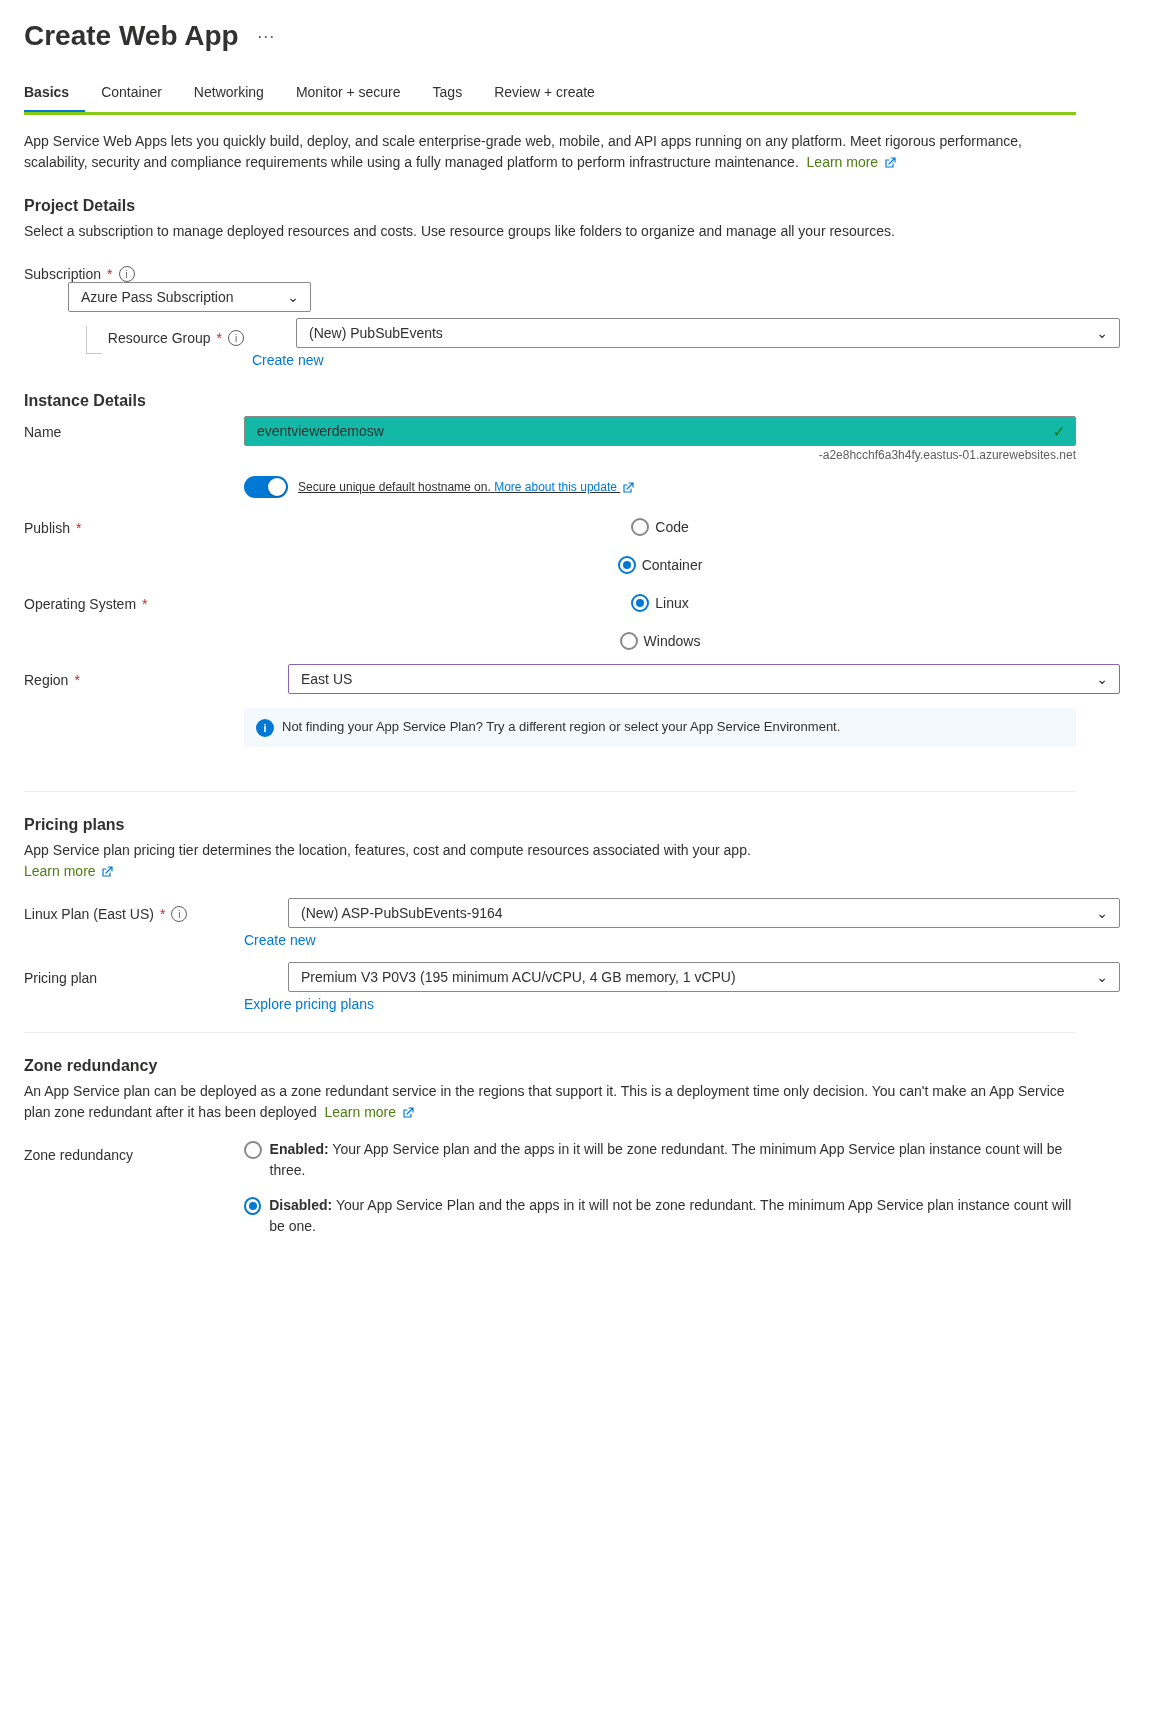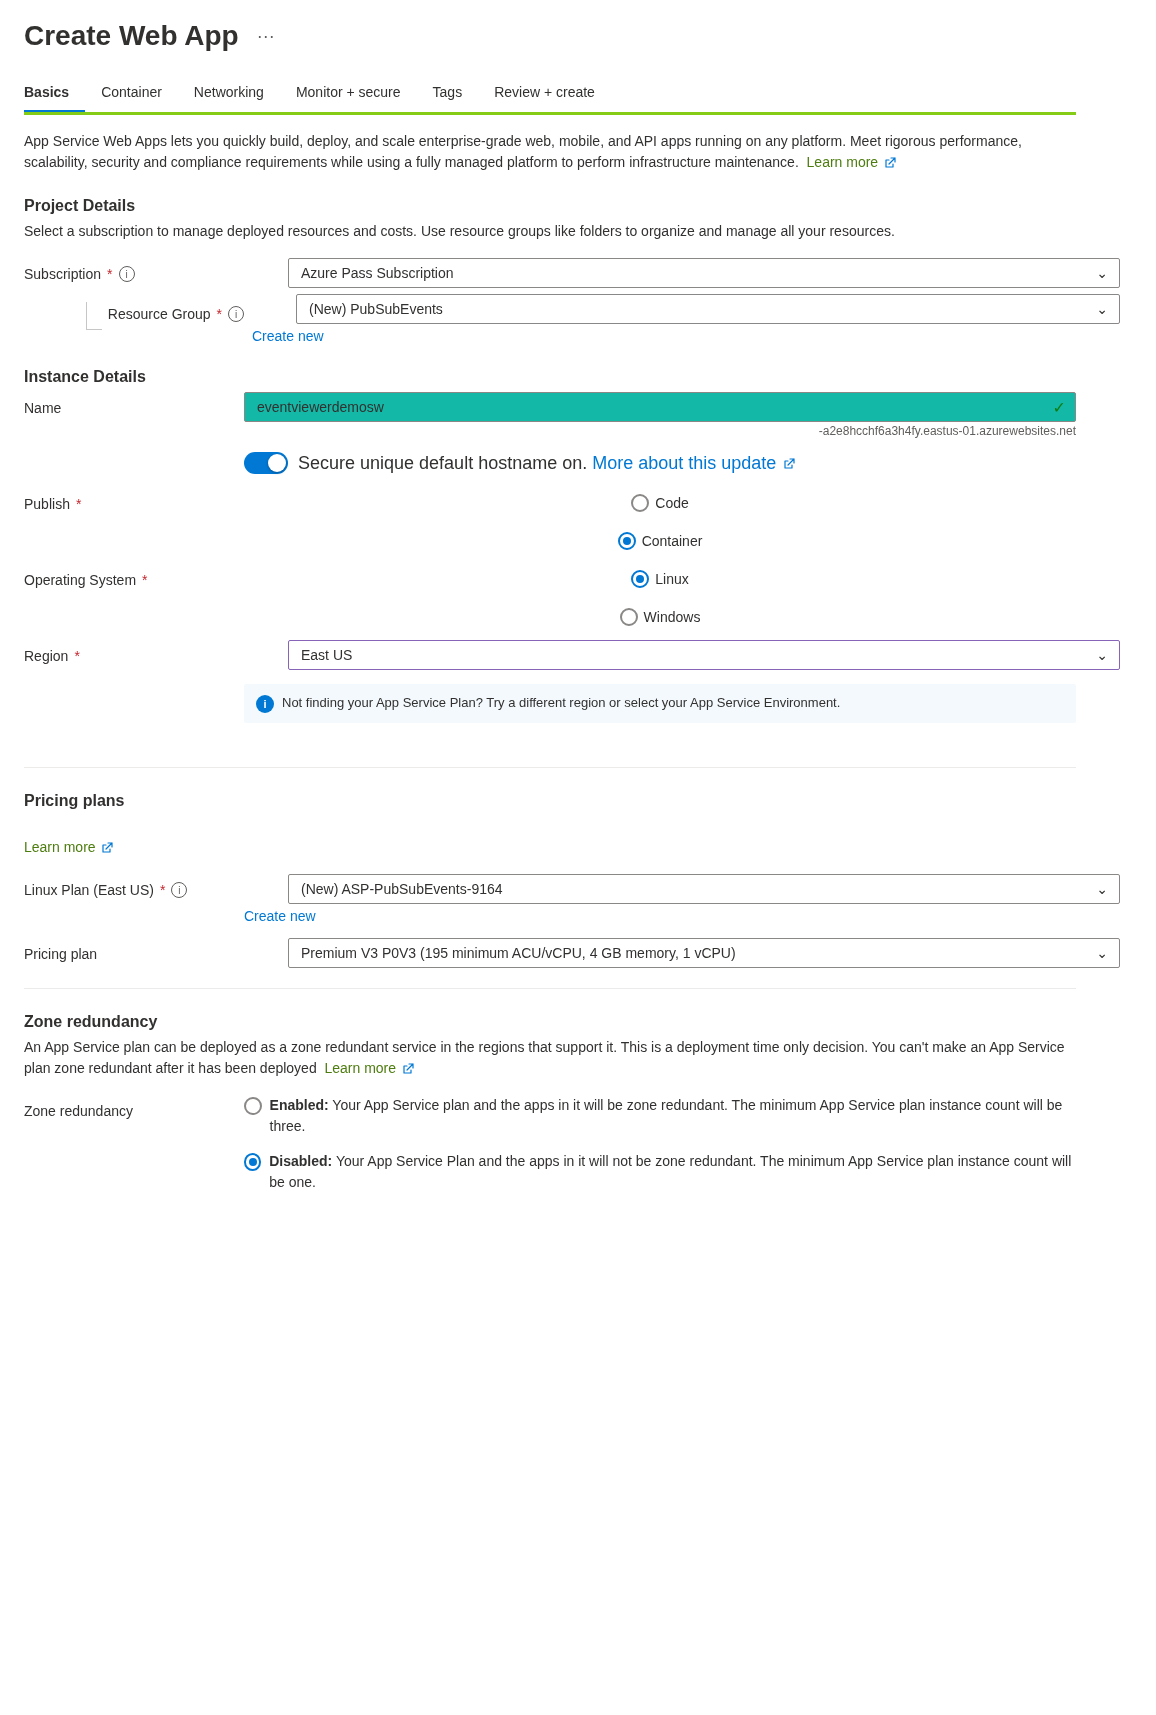--- a/index.html
+++ b/index.html
@@ -210,22 +210,23 @@
       position: absolute;
       width: 18px;
       height: 18px;
       background: #fff;
       border-radius: 50%;
       top: 2px;
       right: 2px;
       box-shadow: 0 1px 3px rgba(0,0,0,0.3);
     }
     .toggle-label {
-      font-size: 18px;
-      color: #323130;
+      font-size: 12px;
+      color: #323130;
+      text-decoration: underline;
     }
     .toggle-link {
       color: #0078d4;
       text-decoration: none;
       cursor: pointer;
     }
     
     .radio-group {
       display: flex;
       align-items: center;
@@ -322,20 +323,21 @@
       font-weight: 600;
     }
     
     .section-divider {
       height: 1px;
       background: #edebe9;
       margin: 20px 0;
     }
     .subscription-row {
       margin-bottom: 6px;
+      flex-direction: column;
     }
   </style>
 </head>
 <body>
 
 <div class="page-container">
 
   <div class="page-title-row">
     <h1 class="page-title">Create Web App</h1>
     <button class="ellipsis-btn">···</button>
@@ -484,20 +486,21 @@
   <div class="info-box">
     <div class="info-circle">i</div>
     <span class="info-text">Not finding your App Service Plan? Try a different region or select your App Service Environment.</span>
   </div>
 
   <div style="height:24px;"></div>
 
   <div class="section-divider"></div>
   <div class="section-title">Pricing plans</div>
   <p class="section-desc">
+    <span>App Service plan pricing tier determines the location, features, cost and compute resources associated with your app.</span>
     <br>
     <a class="link"><span>Learn more</span> <svg class="external-icon" viewBox="0 0 12 12" fill="none" xmlns="http://www.w3.org/2000/svg">
           <path d="M7 1h4v4M11 1L5 7M2 3h3M2 3v7h7V7" stroke="#0078d4" stroke-width="1.2" stroke-linecap="round" stroke-linejoin="round"></path>
         </svg></a>
   </p>
 
   <div class="form-row">
     <div class="form-label">
       <span>Linux Plan (East US)</span>
       <span class="required-star">*</span>
@@ -516,20 +519,21 @@
   <div class="form-row">
     <div class="form-label">
       <span>Pricing plan</span>
     </div>
     <div class="form-control">
       <div class="dropdown-wrapper">
         <select class="dropdown">
           <option>Premium V3 P0V3 (195 minimum ACU/vCPU, 4 GB memory, 1 vCPU)</option>
         </select>
       </div>
+      <a class="explore-link">Explore pricing plans</a>
     </div>
   </div>
 
   <div class="section-divider"></div>
   <div class="section-title">Zone redundancy</div>
   <p class="section-desc">
     <span>An App Service plan can be deployed as a zone redundant service in the regions that support it. This is a deployment time only decision. You can't make an App Service plan zone redundant after it has been deployed</span>
     &nbsp;<a class="link"><span>Learn more</span> <svg class="external-icon" viewBox="0 0 12 12" fill="none" xmlns="http://www.w3.org/2000/svg">
           <path d="M7 1h4v4M11 1L5 7M2 3h3M2 3v7h7V7" stroke="#0078d4" stroke-width="1.2" stroke-linecap="round" stroke-linejoin="round"></path>
         </svg></a>

